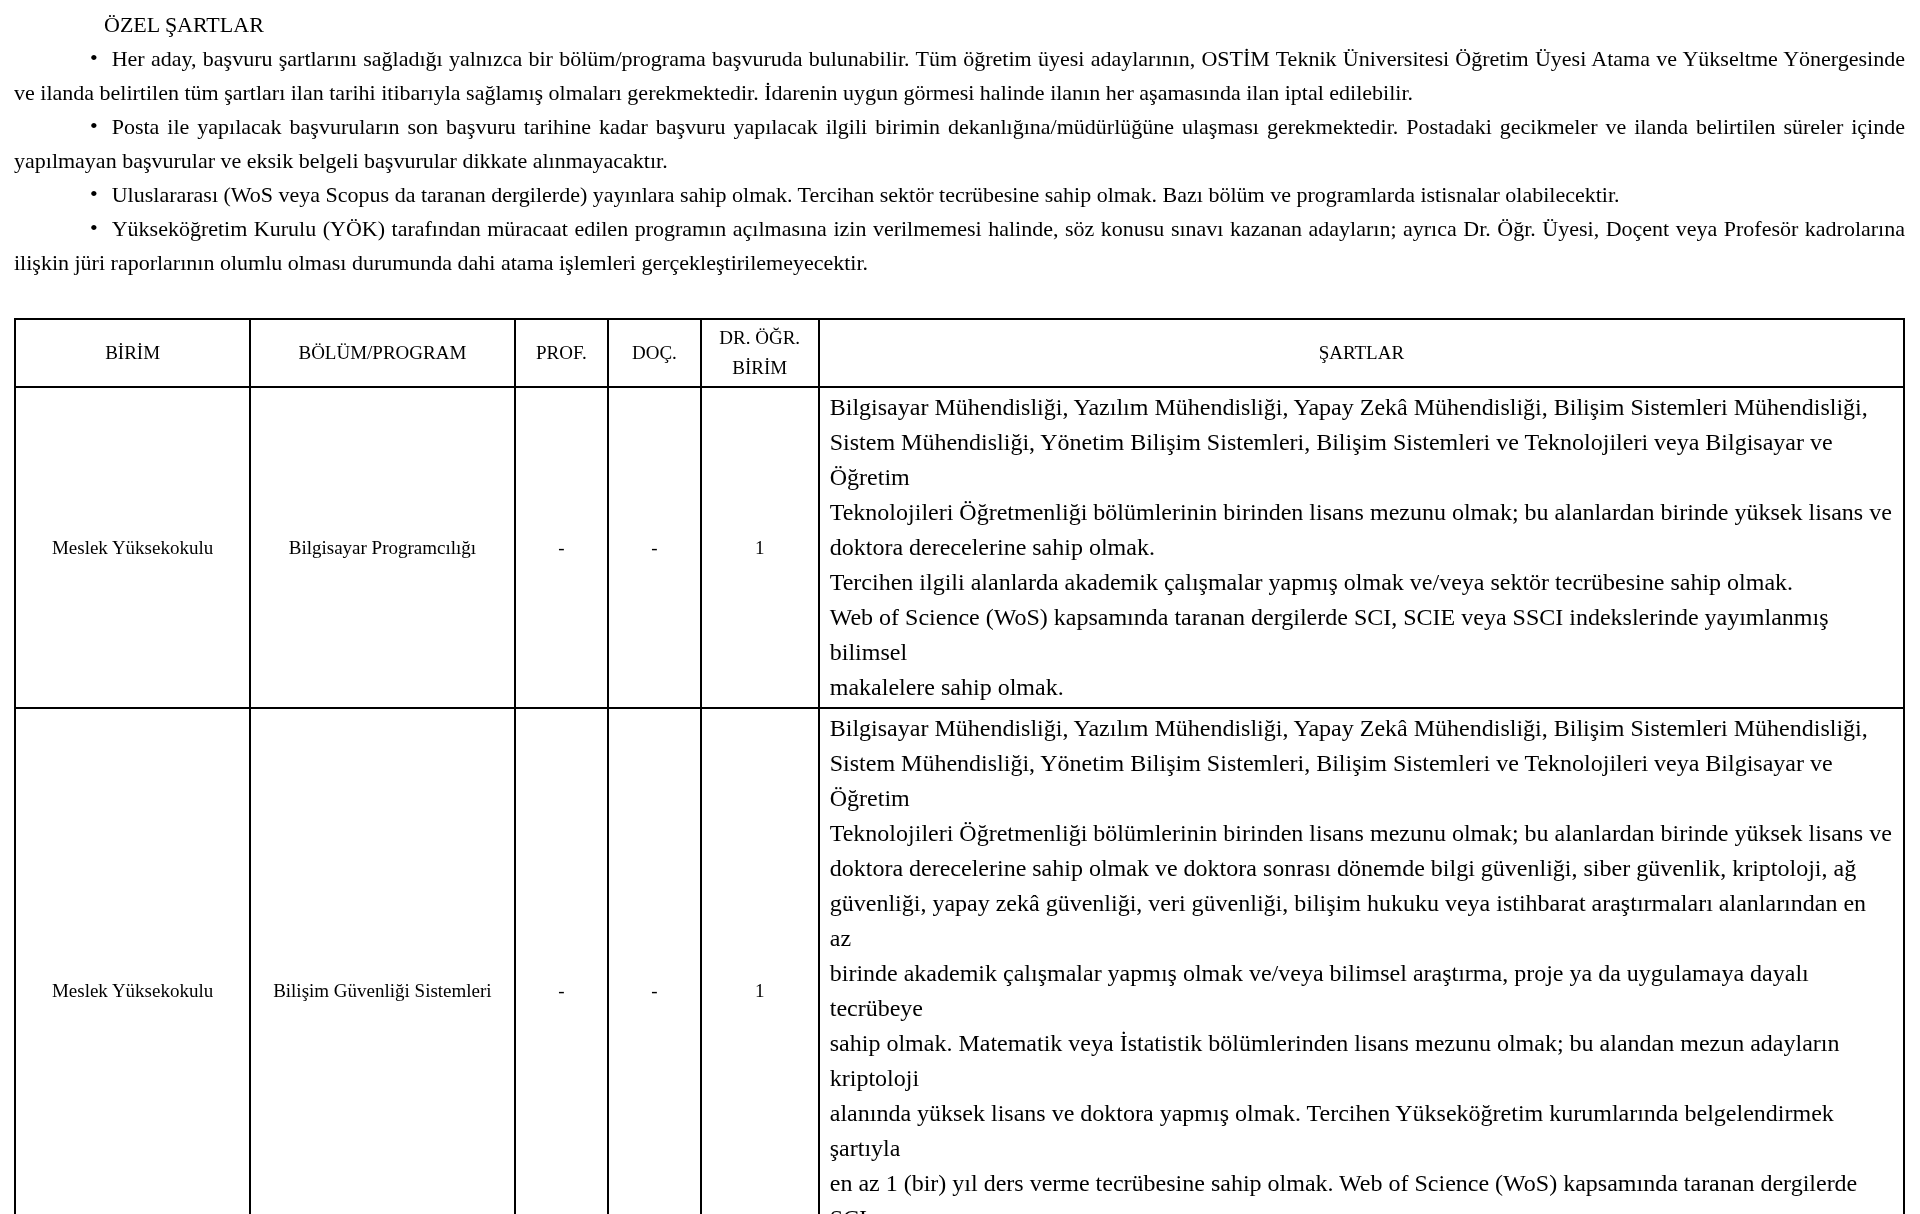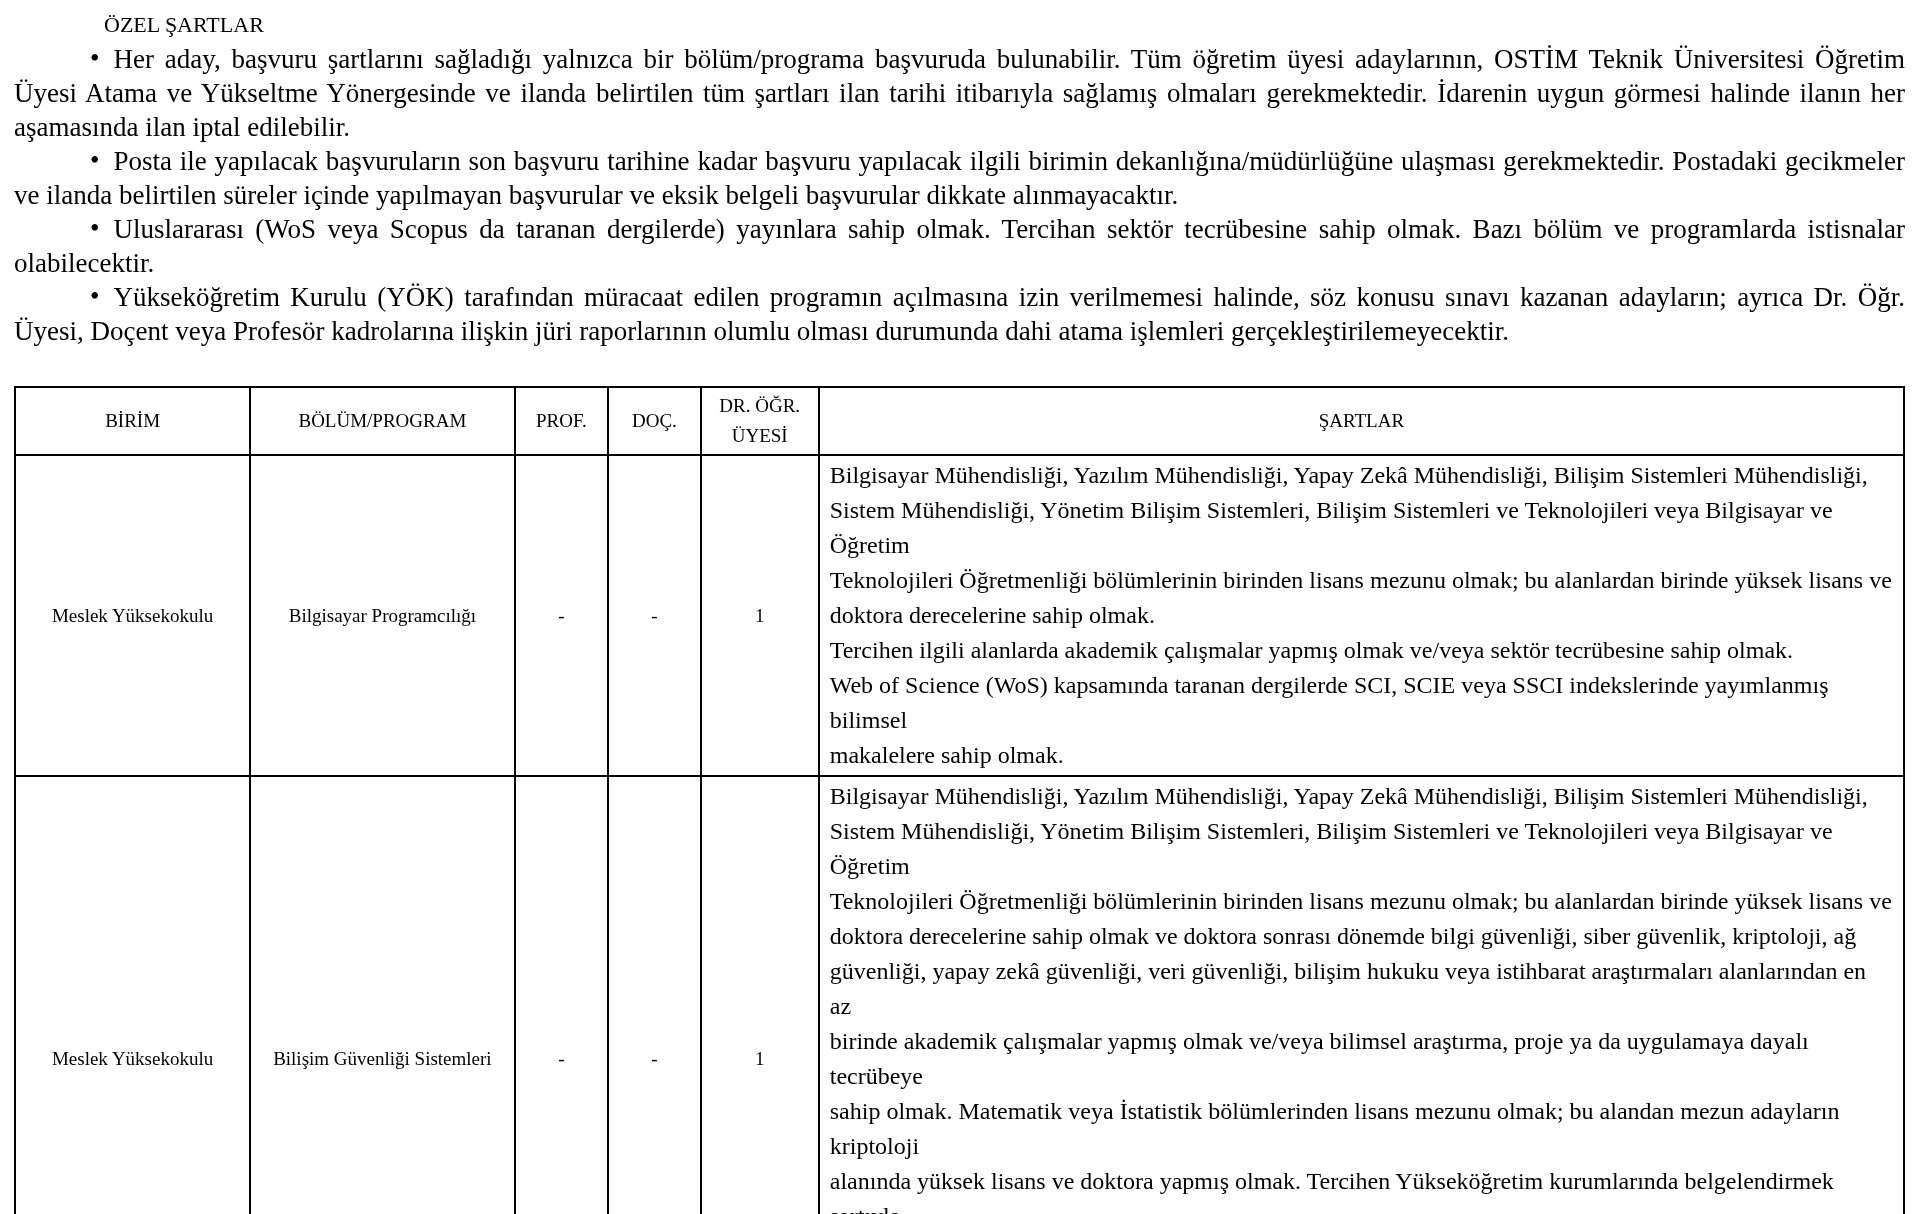--- a/index.html
+++ b/index.html
@@ -19,21 +19,21 @@
   }
   .doc-title {
     margin: 0;
     font-size: 22px;
     line-height: 34px;
     text-indent: 90px;
     font-weight: normal;
   }
   p.para {
     margin: 0;
-    font-size: 27px;
+    font-size: 22px;
     line-height: 34px;
     text-align: justify;
     text-indent: 76px;
   }
   p.para .bullet {
     display: inline-block;
     text-indent: 0;
     margin-right: 14px;
     transform: translateY(-1px);
   }
@@ -106,21 +106,21 @@
       <col class="c-doc">
       <col class="c-drogr">
       <col class="c-sartlar">
     </colgroup>
     <thead>
       <tr class="header-row">
         <th>BİRİM</th>
         <th>BÖLÜM/PROGRAM</th>
         <th>PROF.</th>
         <th>DOÇ.</th>
-        <th>DR. ÖĞR. ÜYESİ</th>
+        <th>DR. ÖĞR. BİRİM</th>
         <th>ŞARTLAR</th>
       </tr>
     </thead>
     <tbody>
       <tr class="row-1">
         <td class="cell-center">Meslek Yüksekokulu</td>
         <td class="cell-center">Bilgisayar Programcılığı</td>
         <td class="cell-center">-</td>
         <td class="cell-center">-</td>
         <td class="cell-center">1</td>

